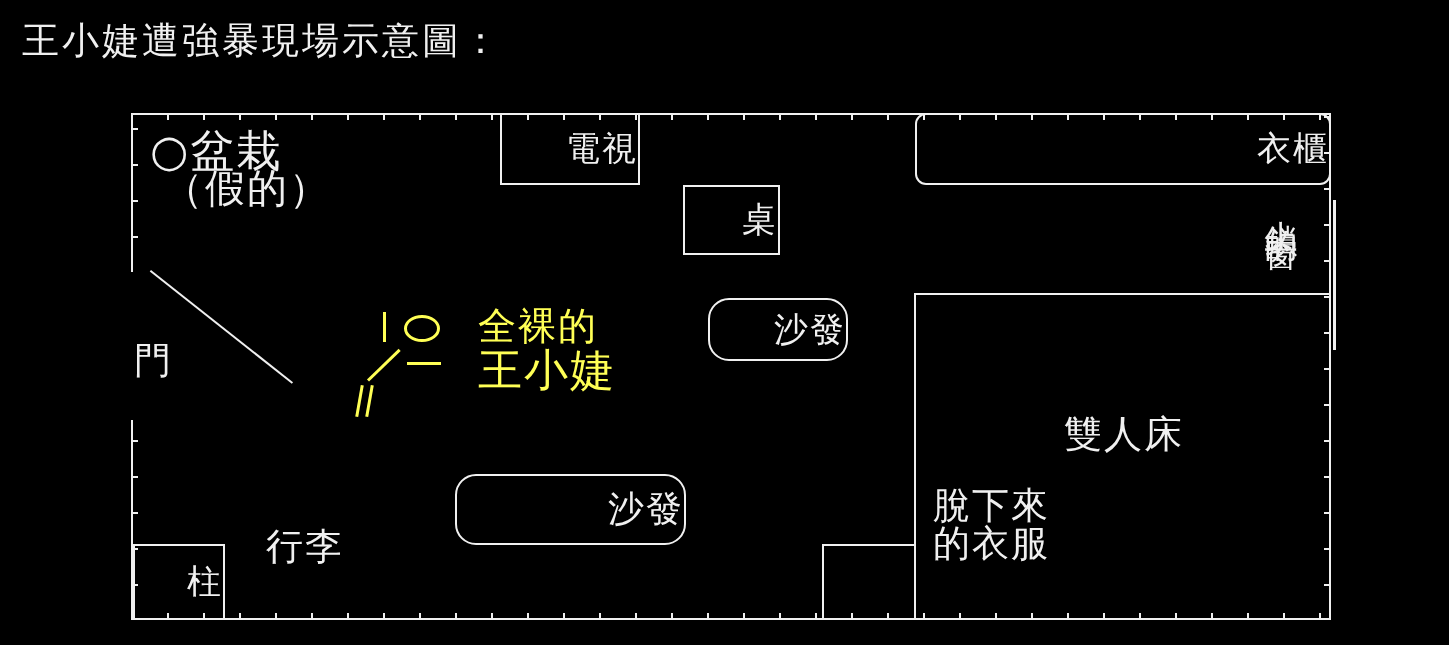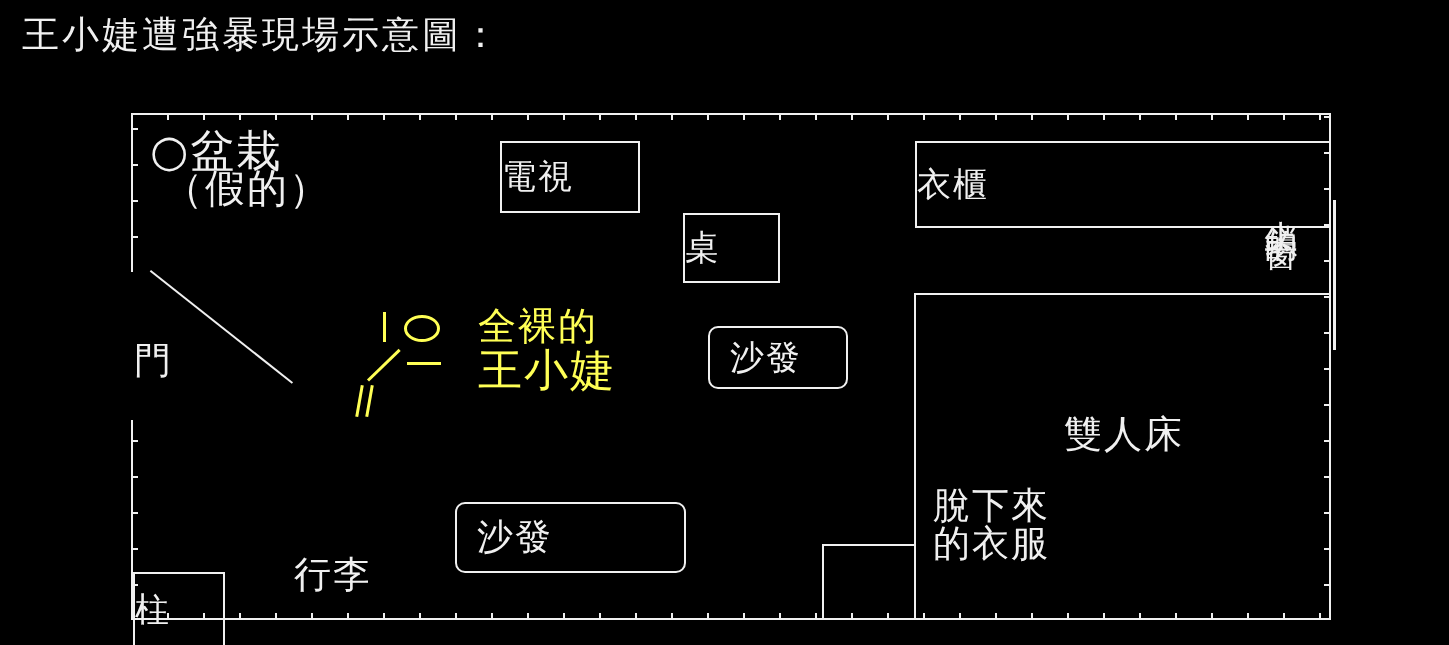--- a/index.html
+++ b/index.html
@@ -23,21 +23,21 @@
     position: absolute;
     font-size: 35px;
     color: var(--line);
     letter-spacing: 2px;
     white-space: nowrap;
     line-height: 1.05;
   }
   .lbl-yellow { color: var(--highlight); }
   .title {
     position: absolute;
-    left: 22px; top: 10px;
+    left: 22px; top: 16px;
     font-size: 37px;
     letter-spacing: 3px;
     color: var(--line);
     white-space: nowrap;
   }
   
   .wall-h {
     position: absolute; height: 7px;
     border-top: 2px solid var(--line);
     background: repeating-linear-gradient(90deg, transparent 0 34px, var(--line) 34px 36px);
@@ -53,24 +53,24 @@
     background: repeating-linear-gradient(0deg, transparent 0 34px, var(--line) 34px 36px);
   }
   .wall-vr {
     position: absolute; width: 7px;
     border-right: 2px solid var(--line);
     background: repeating-linear-gradient(0deg, transparent 0 34px, var(--line) 34px 36px);
   }
   .box {
     position: absolute;
     border: 2px solid var(--line);
-    display: flex; align-items: center; justify-content: flex-start;
-    font-size: 34px; letter-spacing: 2px; margin-top: 28px;
+    display: flex; align-items: center; justify-content: flex-end;
+    font-size: 34px; letter-spacing: 2px;
   }
-  .rounded { border-radius: 10px; padding-left: 20px; }
+  .rounded { border-radius: 21px; padding-left: 20px; }
   .thinline { position: absolute; background: var(--line); }
   .yline { position: absolute; background: var(--highlight); }
   .v-text {
     position: absolute;
     writing-mode: vertical-rl;
     text-orientation: upright;
     font-size: 33px;
     letter-spacing: 5px;
     color: var(--line);
     white-space: nowrap;
@@ -89,21 +89,21 @@
   <div class="wall-v" style="left:131px; top:420px; height:200px;"></div>
   <div class="wall-vr" style="left:1324px; top:113px; height:507px;"></div>
 
   <div class="lbl" style="left:150px; top:128px; font-size:44px;">○盆栽</div>
   <div class="lbl" style="left:163px; top:167px; font-size:40px;">（假的）</div>
 
   <div class="box" style="left:500px; top:113px; width:140px; height:72px;">
     <span>電視</span>
   </div>
 
-  <div class="box" style="left:915px; top:113px; width:416px; height:87px;">
+  <div class="box" style="left:915px; top:113px; width:416px; height:72px;border-radius:11px;">
     <span>衣櫃</span>
   </div>
 
   <div class="box" style="left:683px; top:185px; width:97px; height:70px;">
     <span>桌</span>
   </div>
 
   <div class="box rounded" style="left:708px; top:298px; width:140px; height:63px;">
     <span>沙發</span>
   </div>
@@ -133,17 +133,17 @@
   <div class="thinline" style="left:914px; top:293px; width:2px; height:327px;"></div>
   <div class="lbl" style="left:1048px; top:415px; font-size:38px;margin-left:16px;">雙人床</div>
 
   <div class="lbl" style="left:933px; top:487px; font-size:37px;">脫下來</div>
   <div class="lbl" style="left:933px; top:525px; font-size:37px;">的衣服</div>
 
   <div class="box" style="left:133px; top:544px; width:92px; height:76px;">
     <span>柱</span>
   </div>
 
-  <div class="lbl" style="left:266px; top:556px; font-size:37px;margin-left:28px;">行李</div>
+  <div class="lbl" style="left:266px; top:528px; font-size:37px;">行李</div>
 
   <div class="abs" style="left:822px; top:544px; width:94px; height:76px; border-left:2px solid var(--line); border-top:2px solid var(--line);"></div>
 
 </div>
 
 </body></html>

